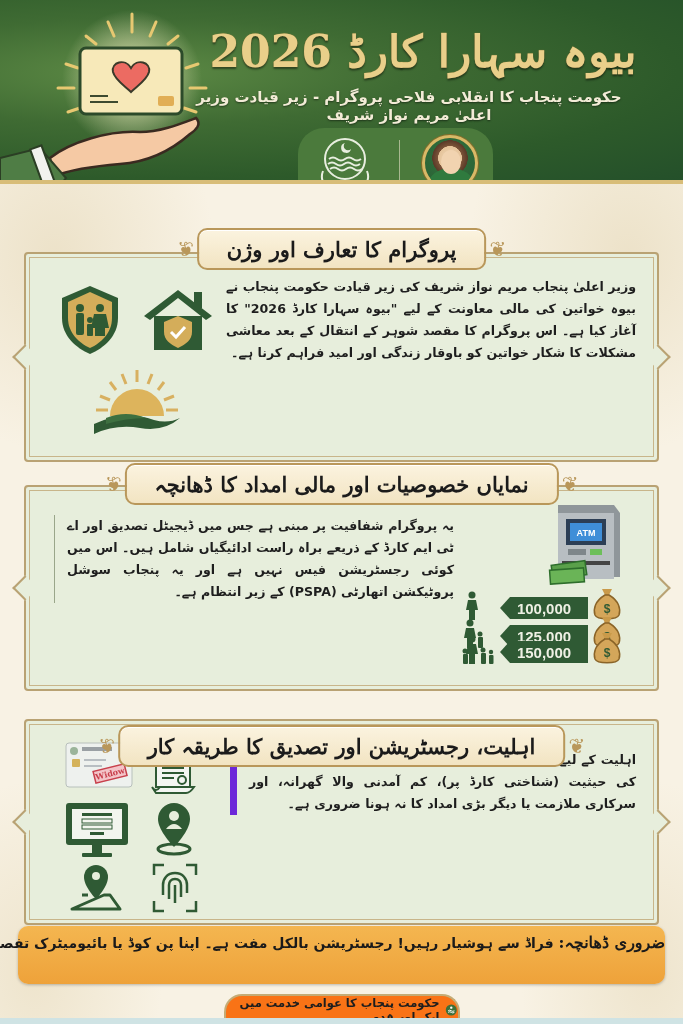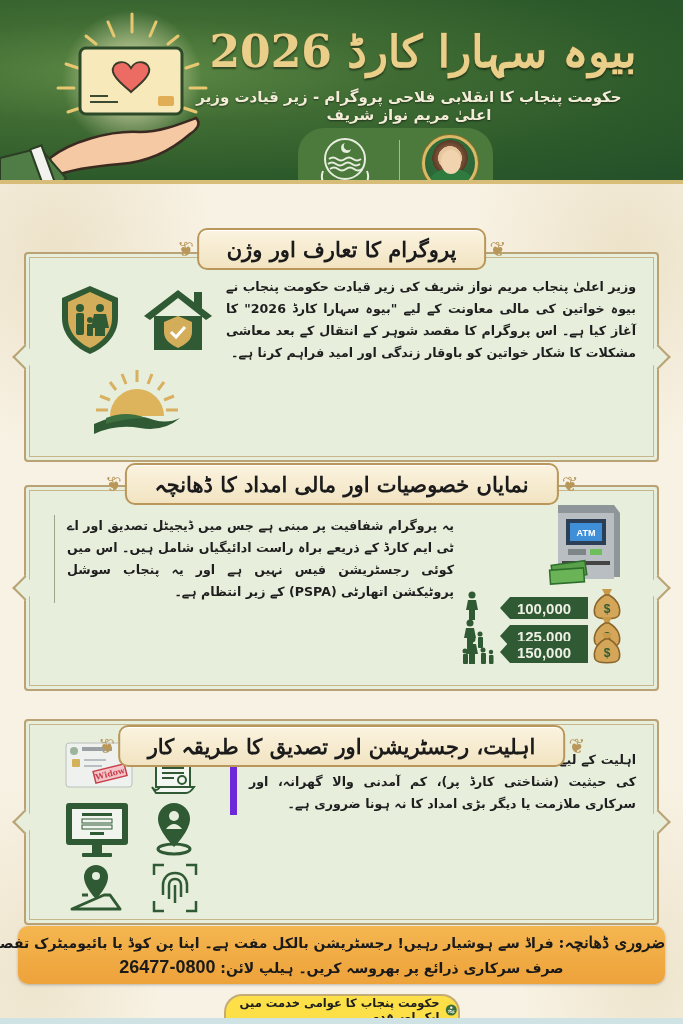--- a/index.html
+++ b/index.html
@@ -149,21 +149,21 @@
     direction: rtl; text-align: center;
     padding-top: 5px;
   }
   .warning-line { font-size: 14px; font-weight: bold; color: #1a1a1a; line-height: 24px; white-space: nowrap; }
   .warning-label { font-size: 16px; color: #1a1a1a; font-family: "DejaVu Serif", serif; }
   .helpline { font-family: "Liberation Sans", sans-serif; font-size: 18px; font-weight: bold; }
 
   
   .footer {
     position: absolute; left: 224px; top: 994px; width: 236px; height: 30px;
-    background: #fde047;
+    background: #f97316;
     border: 2px solid #c4ac76;
     border-bottom: none;
     border-radius: 18px 18px 0 0;
     display: flex; align-items: center; justify-content: center; gap: 6px;
     direction: rtl;
   }
   .footer-text { font-size: 11.5px; font-weight: bold; color: #1e1e1e; }
   .footer-strip {
     position: absolute; left: 0; top: 1018px; width: 683px; height: 6px;
     background: #cfe3e4;
@@ -410,24 +410,20 @@
   <div class="body-text" style="left:206px; top:52px; width:406px; border-right:none; border-left:7px solid #6d28d9; padding-left:12px;">
     <p>اہلیت کے لیے پنجاب کا رہائشی ہونا، نادرا سے تصدیق شدہ بیوہ کی حیثیت (شناختی کارڈ پر)، کم آمدنی والا گھرانہ، اور سرکاری ملازمت یا دیگر بڑی امداد کا نہ ہونا ضروری ہے۔</p>
   </div>
 </section>
 
 <div class="warning">
   <div class="warning-line">
     <span class="warning-label">ضروری ڈھانچہ:</span>
     <span>فراڈ سے ہوشیار رہیں! رجسٹریشن بالکل مفت ہے۔ اپنا پن کوڈ یا بائیومیٹرک تفصیلات کسی کو نہ دیں۔</span>
   </div>
-  <div class="warning-line">
-    <span>صرف سرکاری ذرائع پر بھروسہ کریں۔ ہیلپ لائن:</span>
-    <span class="helpline">0800-26477</span>
-  </div>
 </div>
 
 <div class="footer">
   <svg width="16" height="16" viewBox="0 0 16 16">
     <circle cx="8" cy="8" r="7" fill="#3d6f3a"></circle>
     <path d="M4 9 q2 -1.5 4 0 t4 0" stroke="#fff" stroke-width="1.2" fill="none"></path>
     <path d="M4 11 q2 -1.5 4 0 t4 0" stroke="#fff" stroke-width="1.2" fill="none"></path>
     <circle cx="8" cy="5" r="1.5" fill="#fff"></circle>
   </svg>
   <span class="footer-text">حکومت پنجاب کا عوامی خدمت میں ایک اور قدم</span>

